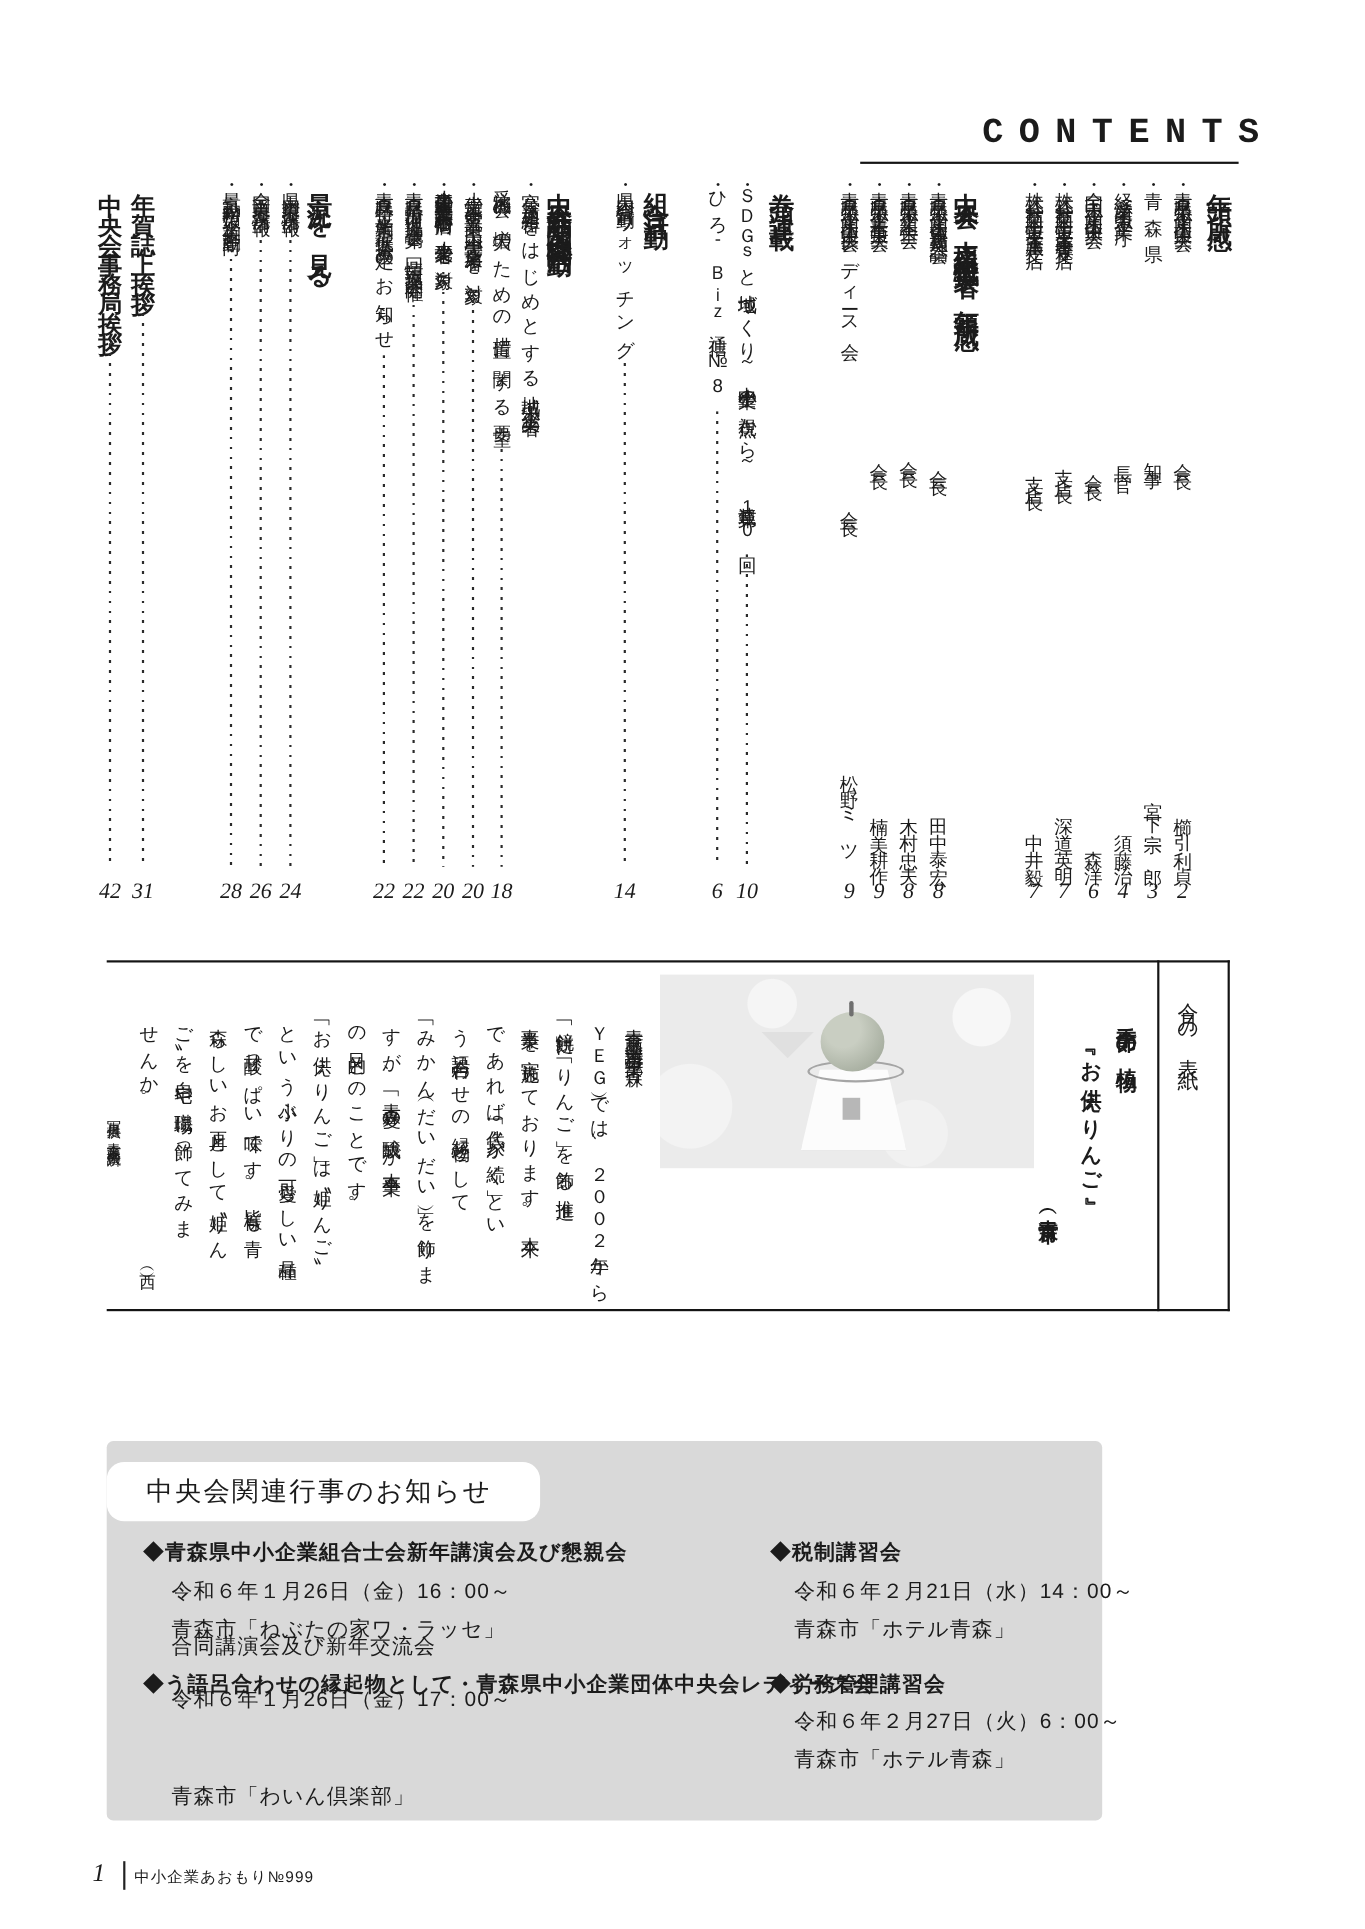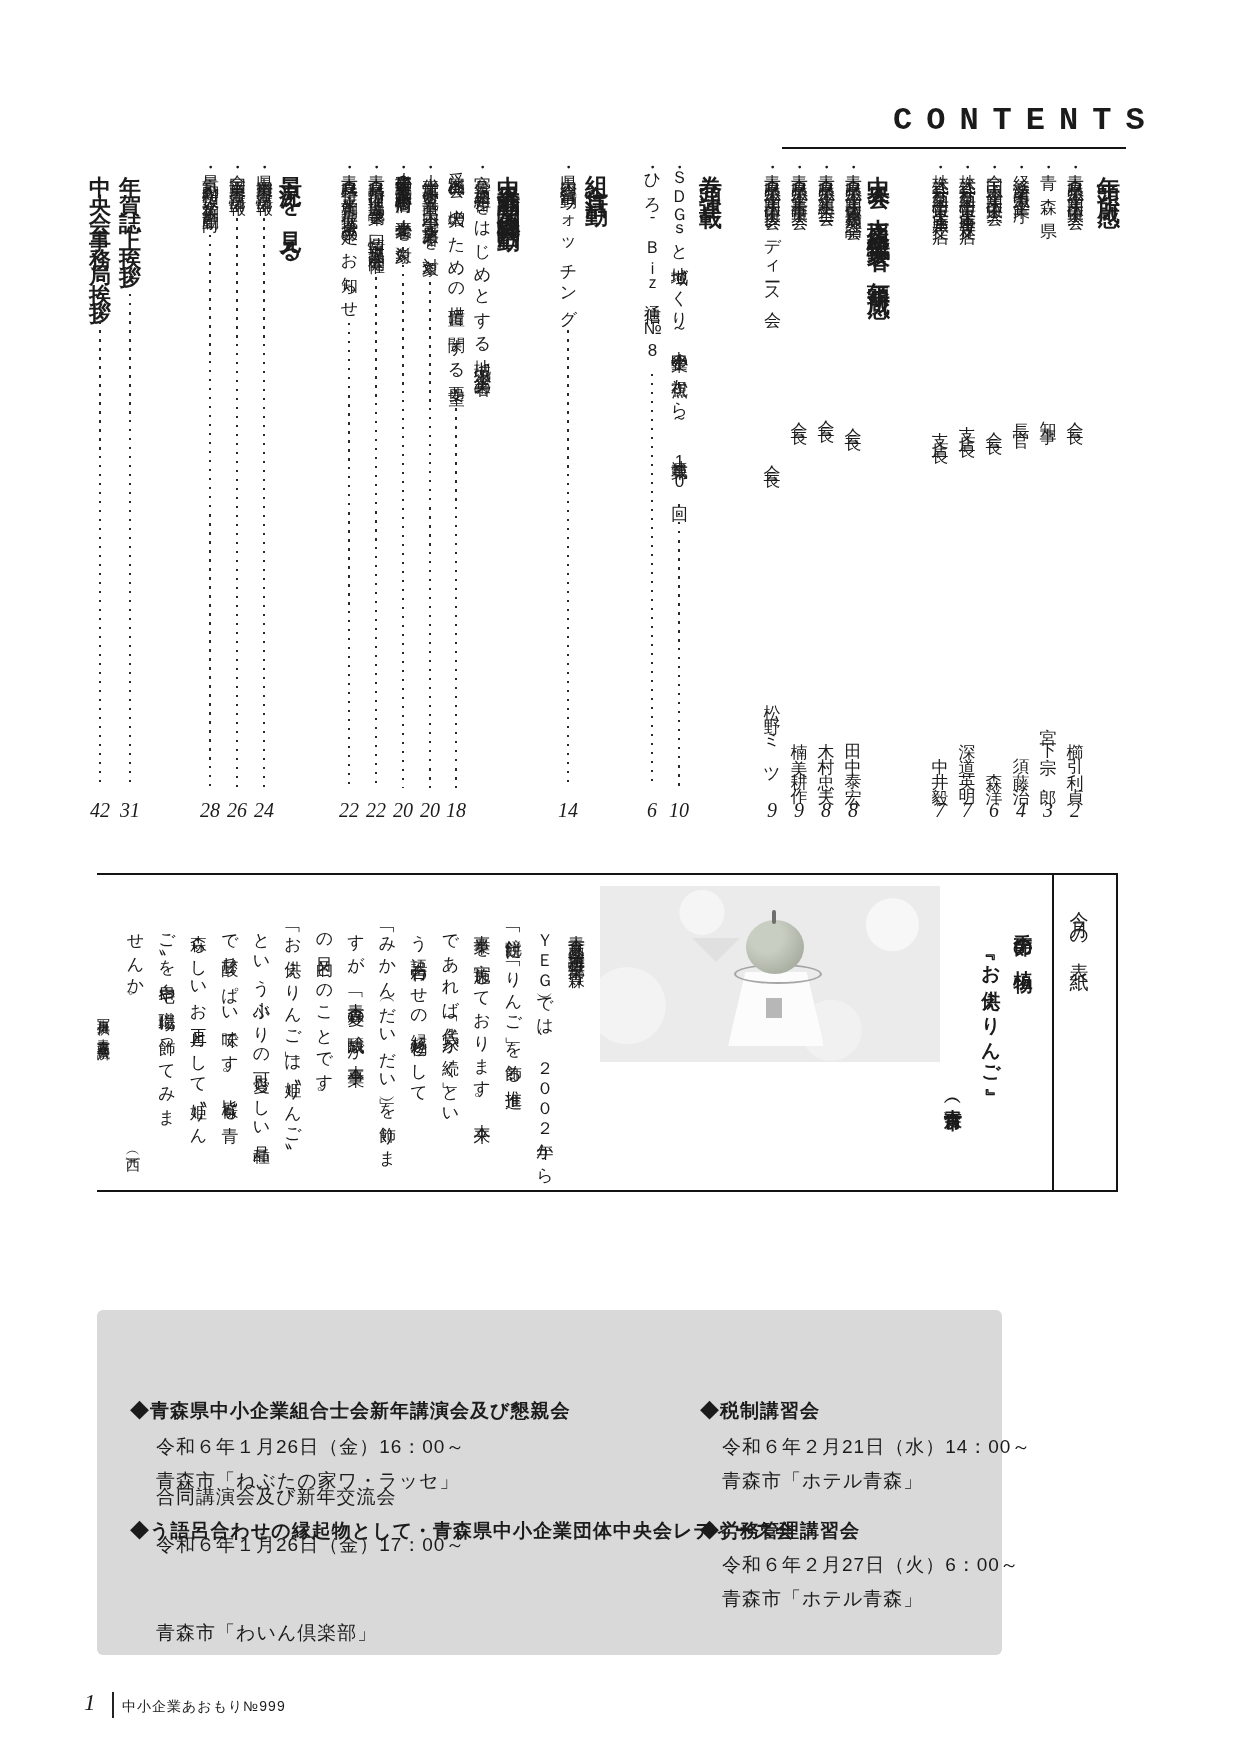--- a/index.html
+++ b/index.html
@@ -287,20 +287,21 @@
 「お供えりんご」は〝姫りんご〟
 という小ぶりの可愛らしい品種
 で甘酸っぱい味です。皆様も青
 森らしいお正月として〝姫りん
 ご〟を自宅や職場に飾ってみま
 せんか。</div>
   <div class="cover-credit vt">写真提供／青森商工会議所</div>
   <div class="cover-sign vt">（西）</div>
 
   <div class="events-box"></div>
+  <div class="events-tab">中央会関連行事のお知らせ</div>
 
   <div class="ev title" style="left:130px;top:1398px">◆青森県中小企業組合士会新年講演会及び懇親会</div>
   <div class="ev" style="left:156px;top:1434px">令和６年１月26日（金）16：00～</div>
   <div class="ev" style="left:156px;top:1468px">青森市「ねぶたの家ワ・ラッセ」</div>
 
   <div class="ev title" style="left:130px;top:1518px">◆う語呂合わせの縁起物として・青森県中小企業団体中央会レディース会</div>
   <div class="ev" style="left:156px;top:1484px">合同講演会及び新年交流会</div>
   <div class="ev" style="left:156px;top:1532px">令和６年１月26日（金）17：00～</div>
   <div class="ev" style="left:156px;top:1620px">青森市「わいん倶楽部」</div>
 

